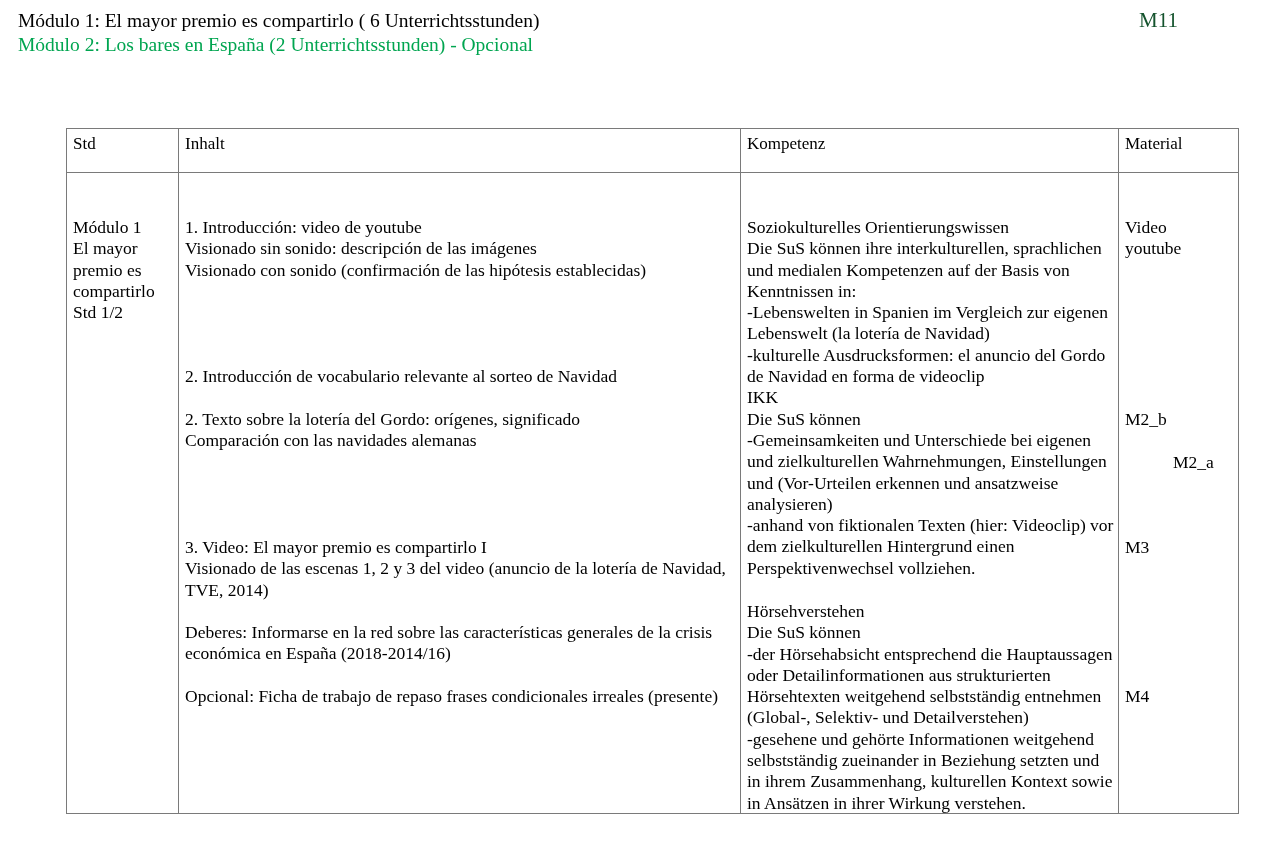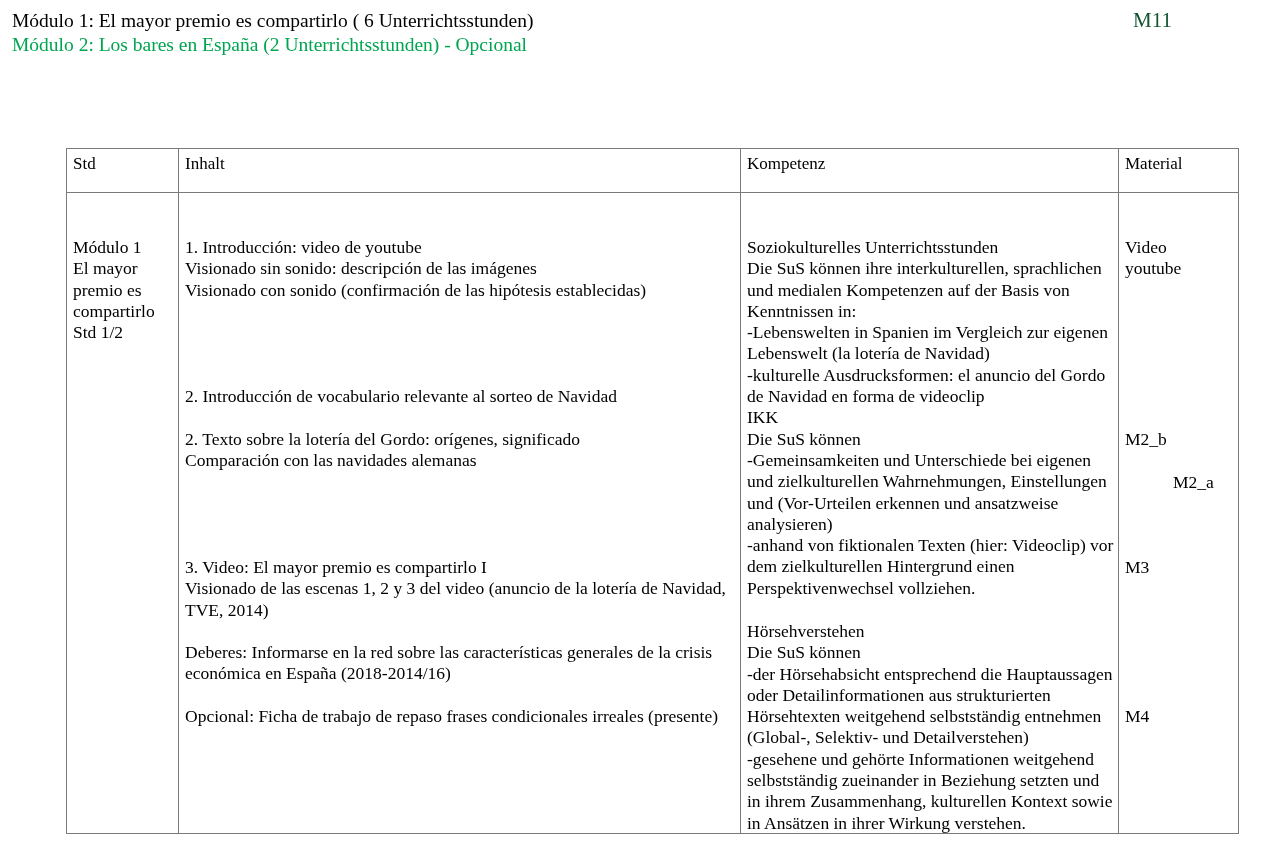--- a/index.html
+++ b/index.html
@@ -12,21 +12,21 @@
     height: 853px;
     font-family: "Liberation Serif", "DejaVu Serif", serif;
     color: #000000;
     position: relative;
     overflow: hidden;
   }
 
   
   .page-header {
     position: absolute;
-    left: 0;
+    left: 6px;
     top: 0;
     width: 1215px;
     height: 130px;
   }
   .header-line {
     position: absolute;
     left: 12px;
     font-size: 19.5px;
     line-height: 23px;
     white-space: nowrap;
@@ -40,21 +40,21 @@
     font-size: 21px;
     line-height: 23px;
     color: #14532d;
     white-space: nowrap;
   }
 
   
   .sched-table {
     position: absolute;
     left: 66px;
-    top: 148px;
+    top: 128px;
     width: 1172px;
     border-collapse: collapse;
     table-layout: fixed;
   }
   .sched-table td {
     border: 1px solid #7a7a7a;
     vertical-align: top;
     padding: 0;
   }
   .col-std      { width: 112px; }
@@ -150,21 +150,21 @@
         <div class="cellbox txt" style="top:449px;">
           <div class="blk">Deberes: Informarse en la red sobre las características generales de la crisis económica en España (2018-2014/16)</div>
         </div>
         <div class="cellbox txt" style="top:513px;">
           <div class="blk">Opcional: Ficha de trabajo de repaso frases condicionales irreales (presente)</div>
         </div>
       </td>
 
       <td class="body-cell">
         <div class="cellbox txt" style="top:44px;">
-          <div class="blk bold">Soziokulturelles Unterrichtsstunden</div>
+          <div class="blk bold">Soziokulturelles Orientierungswissen</div>
           <div class="blk">Die SuS können ihre interkulturellen, sprachlichen und medialen Kompetenzen auf der Basis von Kenntnissen in:</div>
           <div class="blk">-Lebenswelten in Spanien im Vergleich zur eigenen Lebenswelt (la lotería de Navidad)</div>
           <div class="blk">-kulturelle Ausdrucksformen: el anuncio del Gordo de Navidad en forma de videoclip</div>
           <div class="blk bold">IKK</div>
           <div class="blk">Die SuS können</div>
           <div class="blk">-Gemeinsamkeiten und Unterschiede bei eigenen und zielkulturellen Wahrnehmungen, Einstellungen und (Vor-Urteilen erkennen und ansatzweise analysieren)</div>
           <div class="blk">-anhand von fiktionalen Texten (hier: Videoclip) vor dem zielkulturellen Hintergrund einen Perspektivenwechsel vollziehen.</div>
         </div>
         <div class="cellbox txt" style="top:428px;">
           <div class="blk bold">Hörsehverstehen</div>

